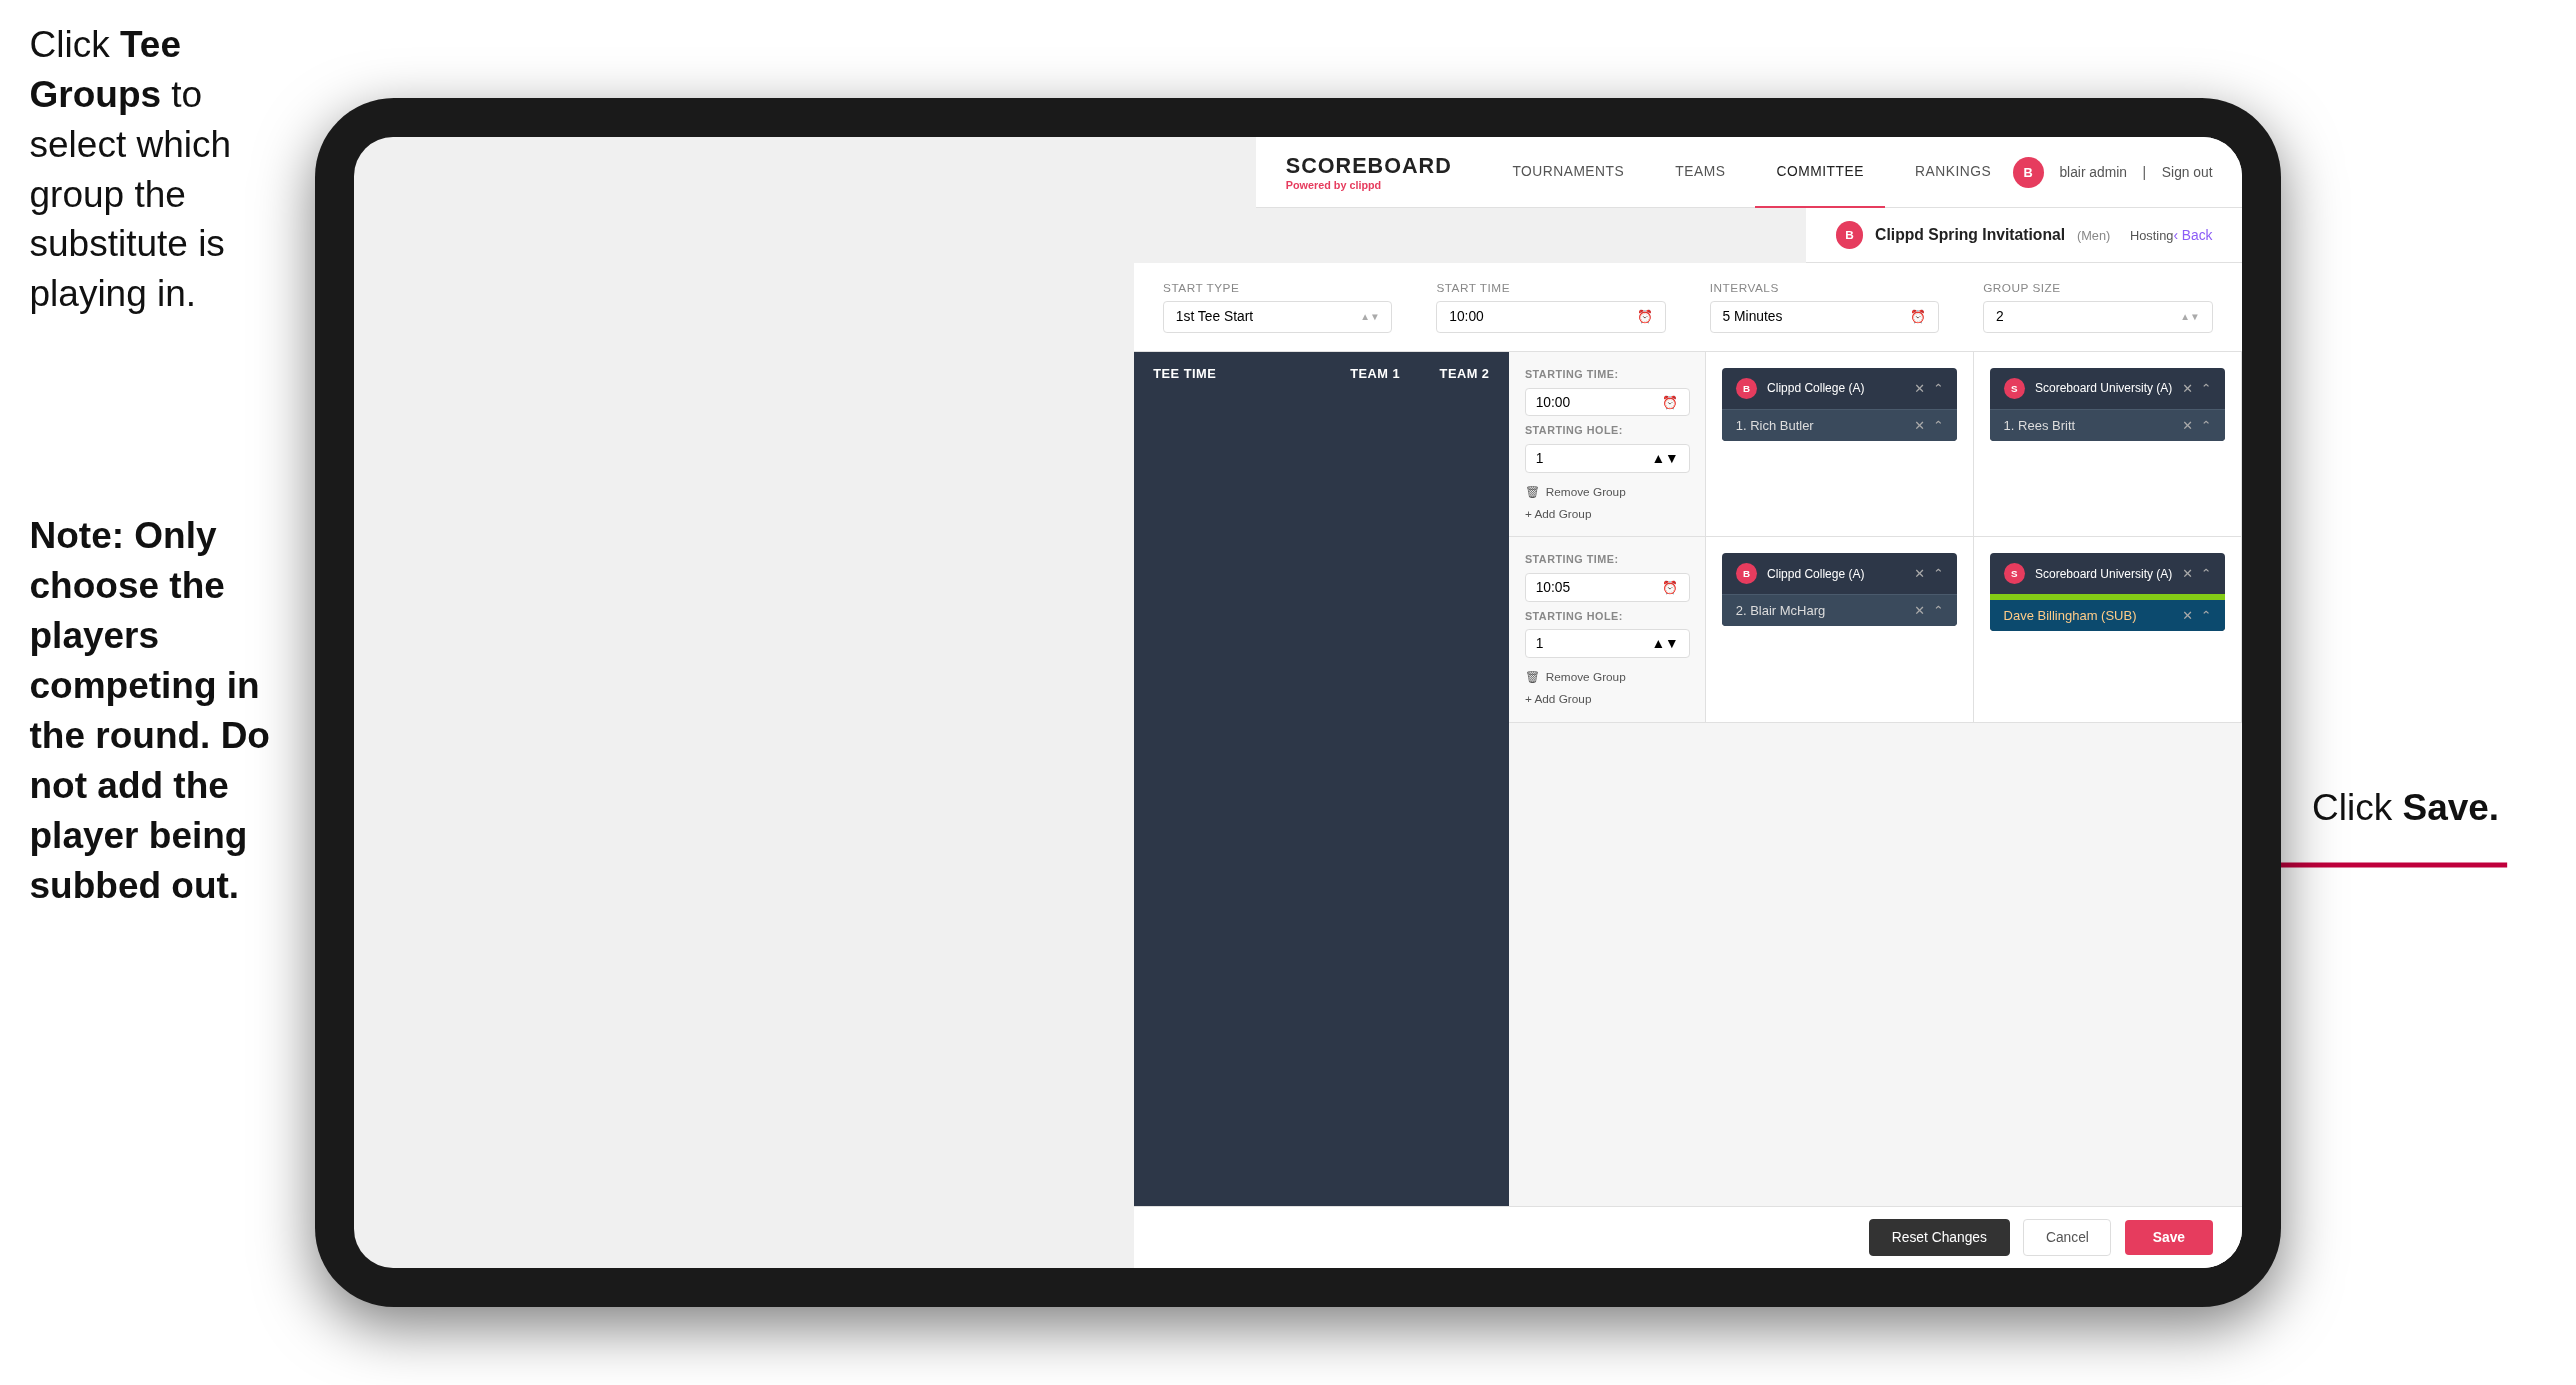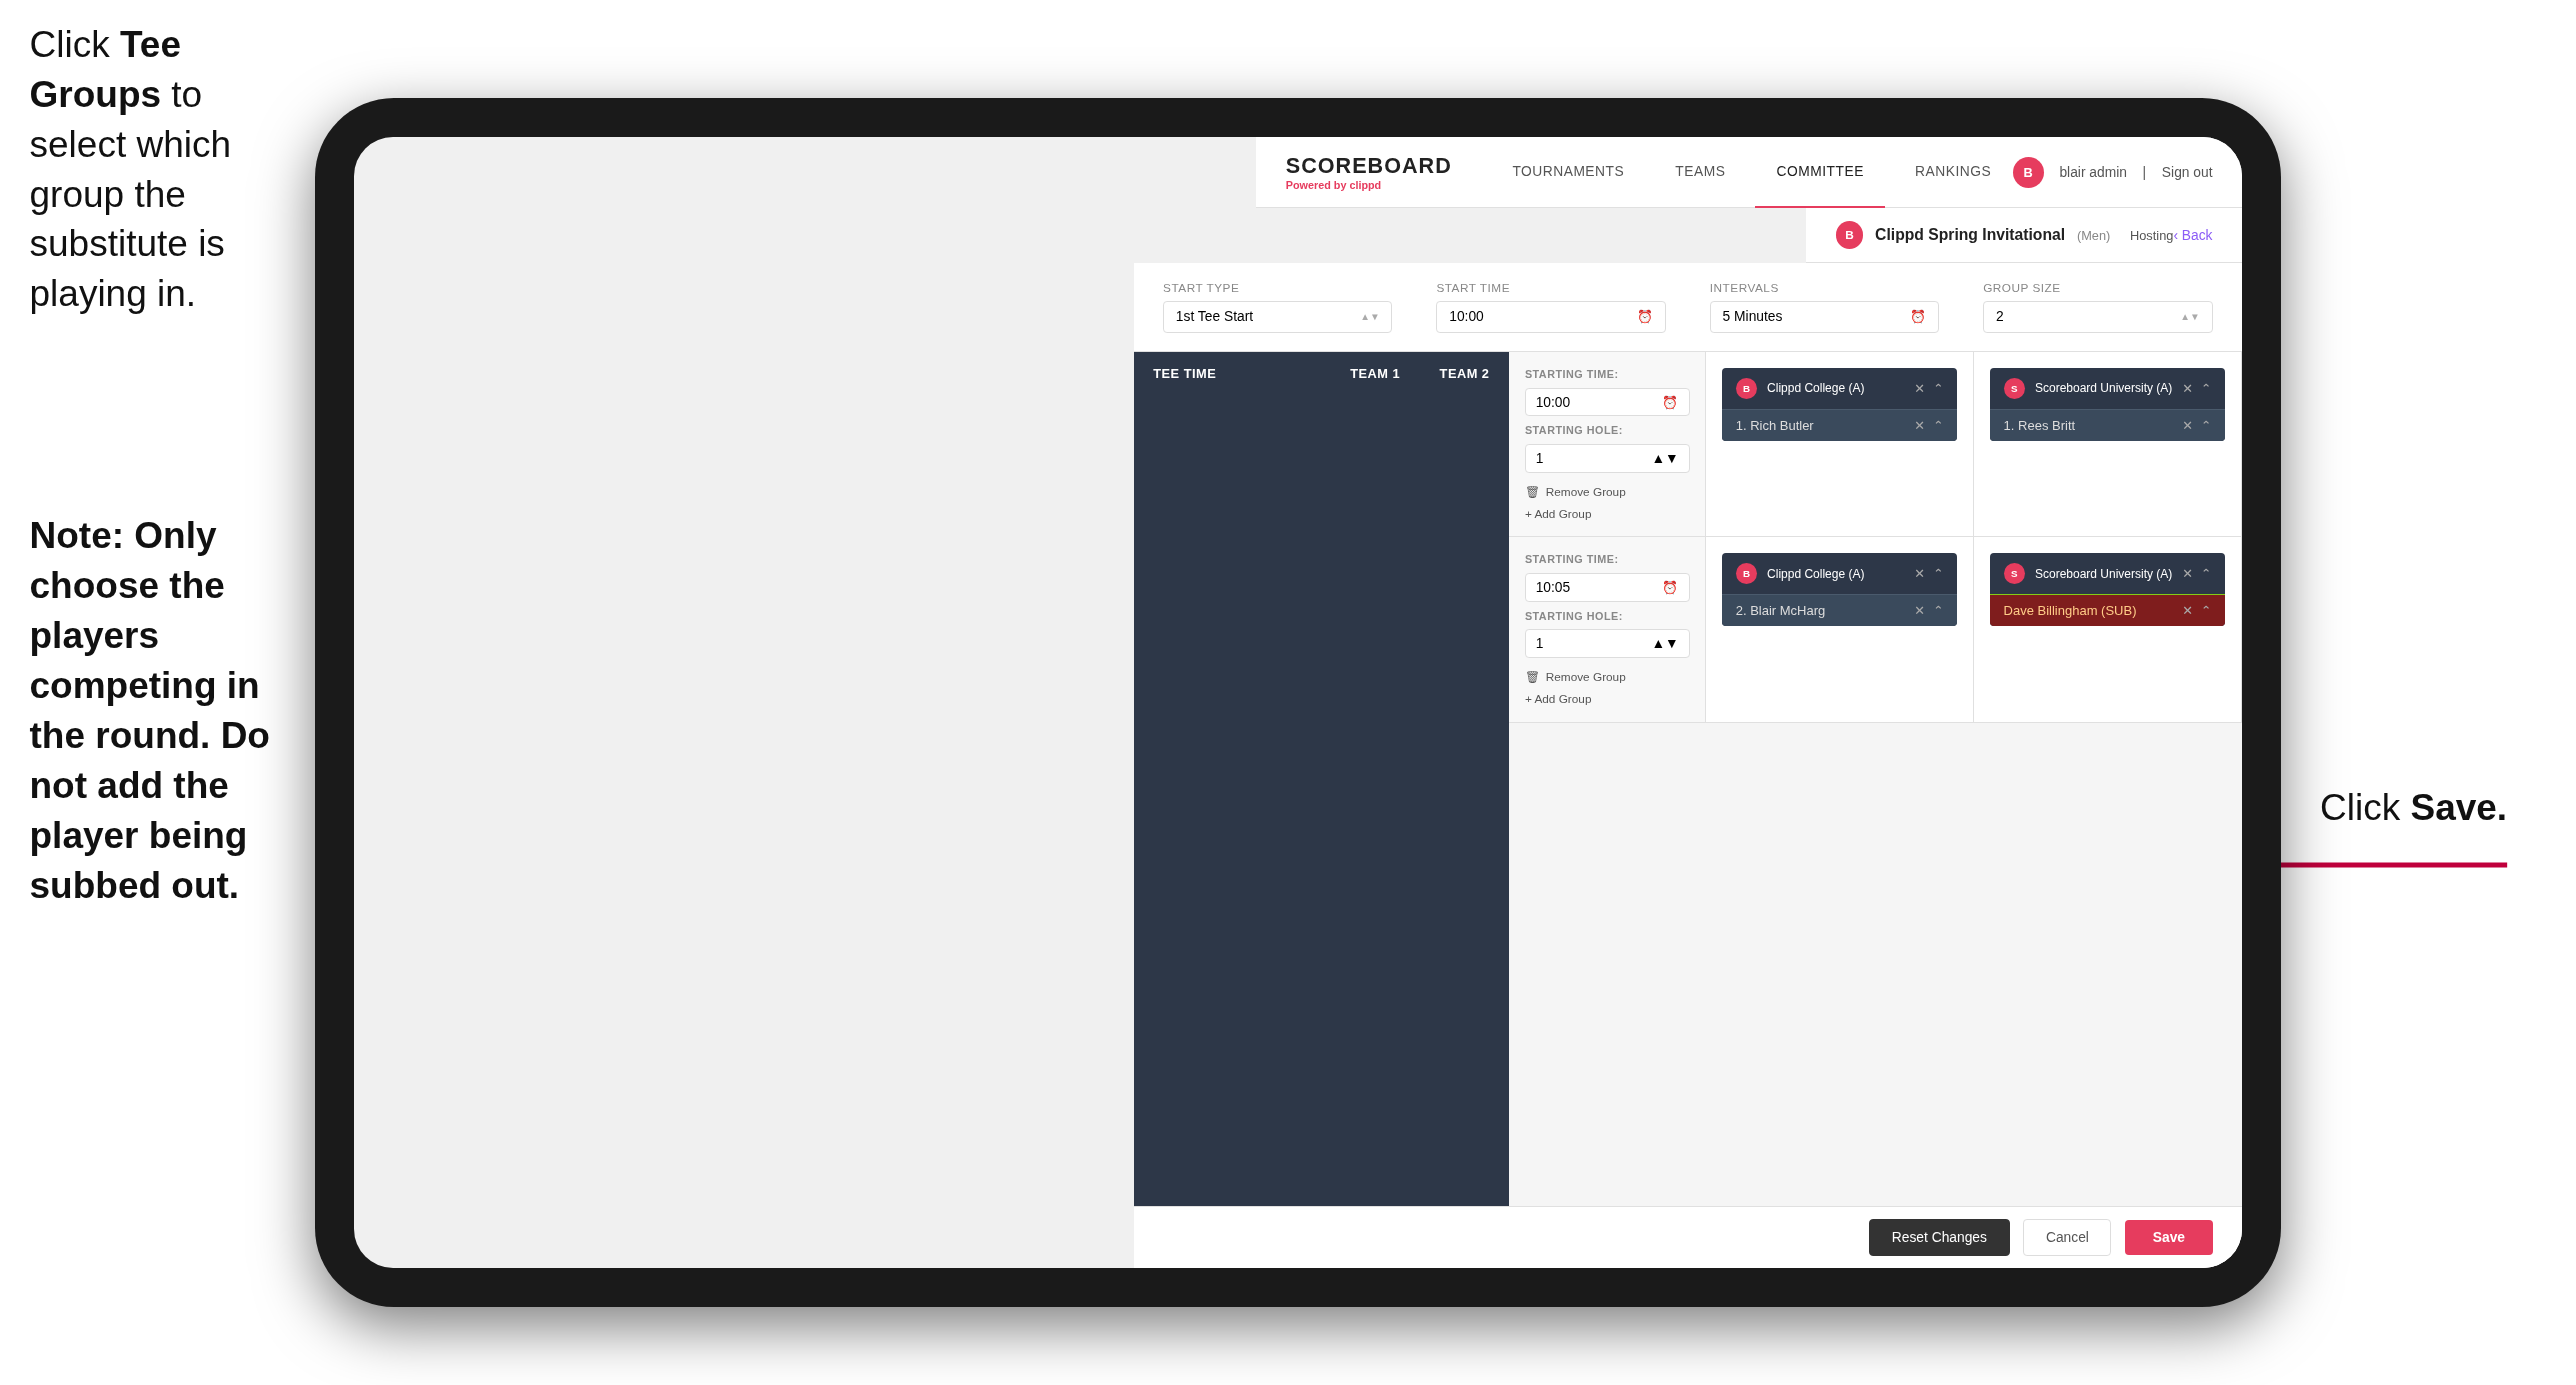--- a/index.html
+++ b/index.html
@@ -33,21 +33,21 @@
       padding: 0 29.5px;
       font-size: 37px;
       line-height: 1.35;
       color: #111;
     }
     .annotation-note .bold { font-weight: 700; }
 
     
     .annotation-right {
       position: absolute;
-      right: 0;
+      right: 8px;
       top: 787px;
       width: 256px;
       font-size: 37px;
       color: #111;
       padding-right: 19.7px;
     }
     .annotation-right .bold { font-weight: 700; }
 
     
     .tablet-frame {
@@ -399,22 +399,22 @@
     .player-controls {
       display: flex;
       align-items: center;
       gap: 7.9px;
       color: #aaa;
       font-size: 12.8px;
     }
 
     
     .player-entry.sub-player {
-      background: #7f1d1d;
-      border-top: 1px solid #84cc16;
+      background: #0c4a6e;
+      border-top: 6px solid #84cc16;
     }
     .player-entry.sub-player .player-name {
       color: #ffcc88;
     }
 
     
     .footer {
       background: #fff;
       height: 62px;
       display: flex;

